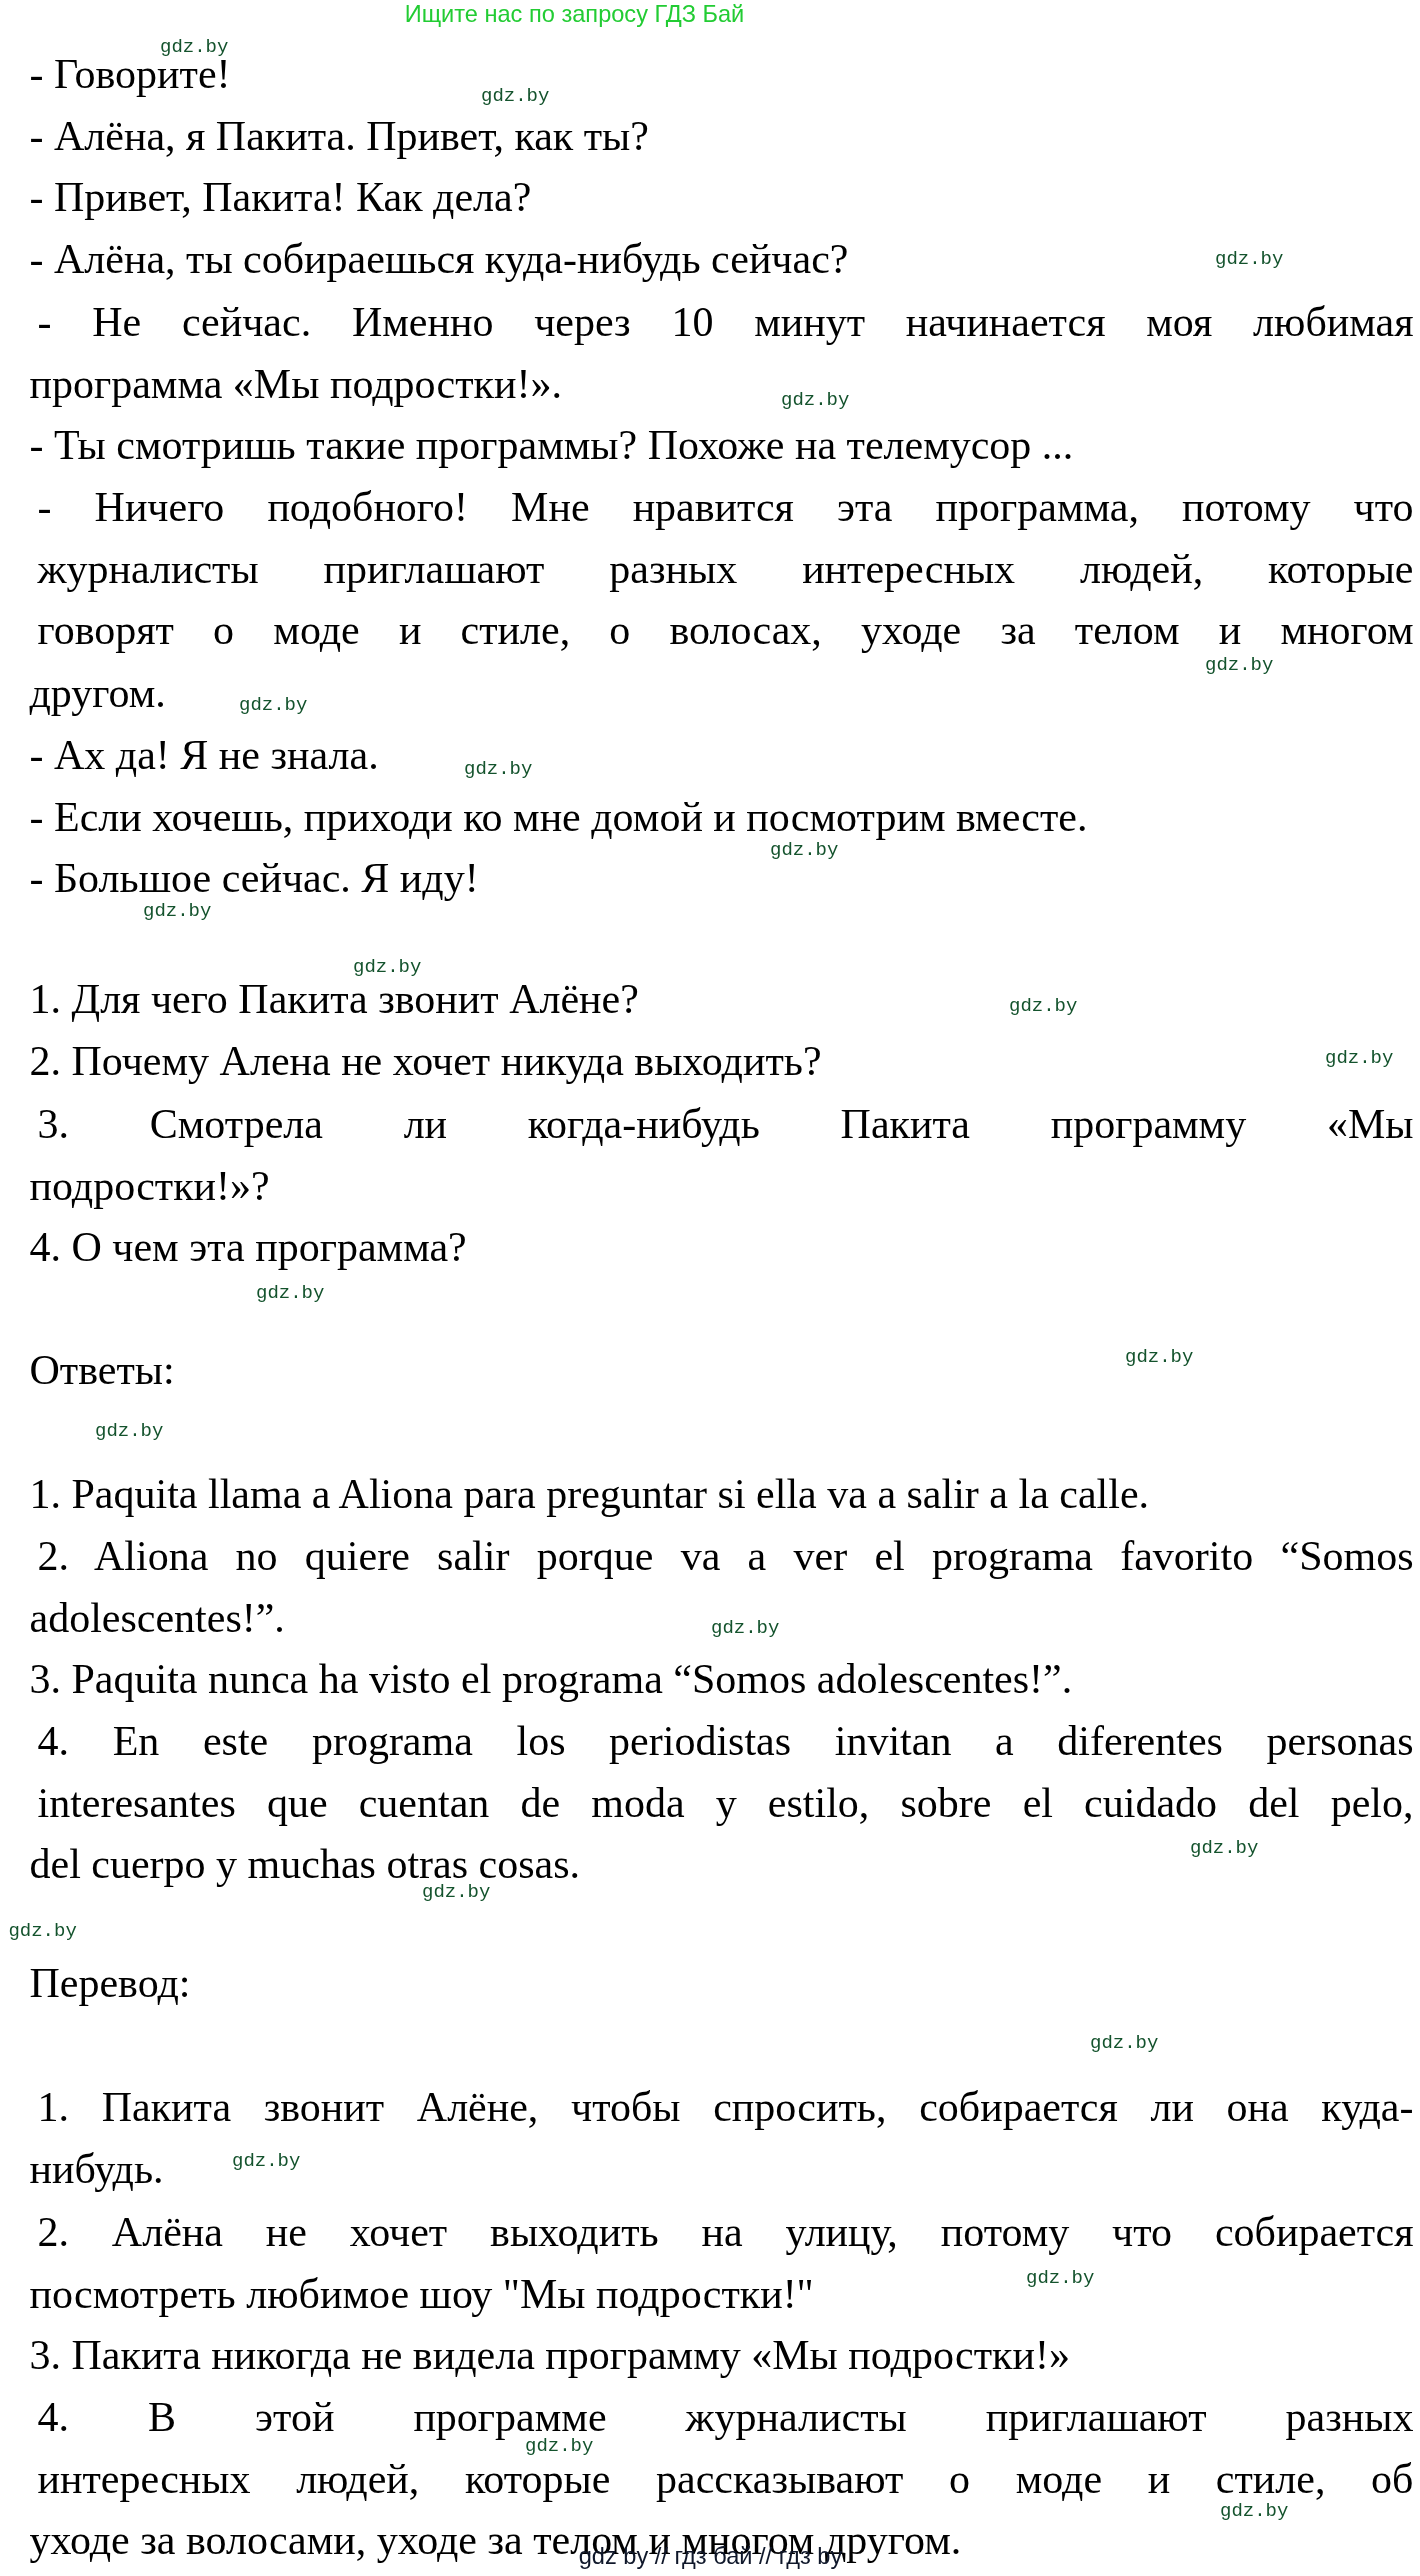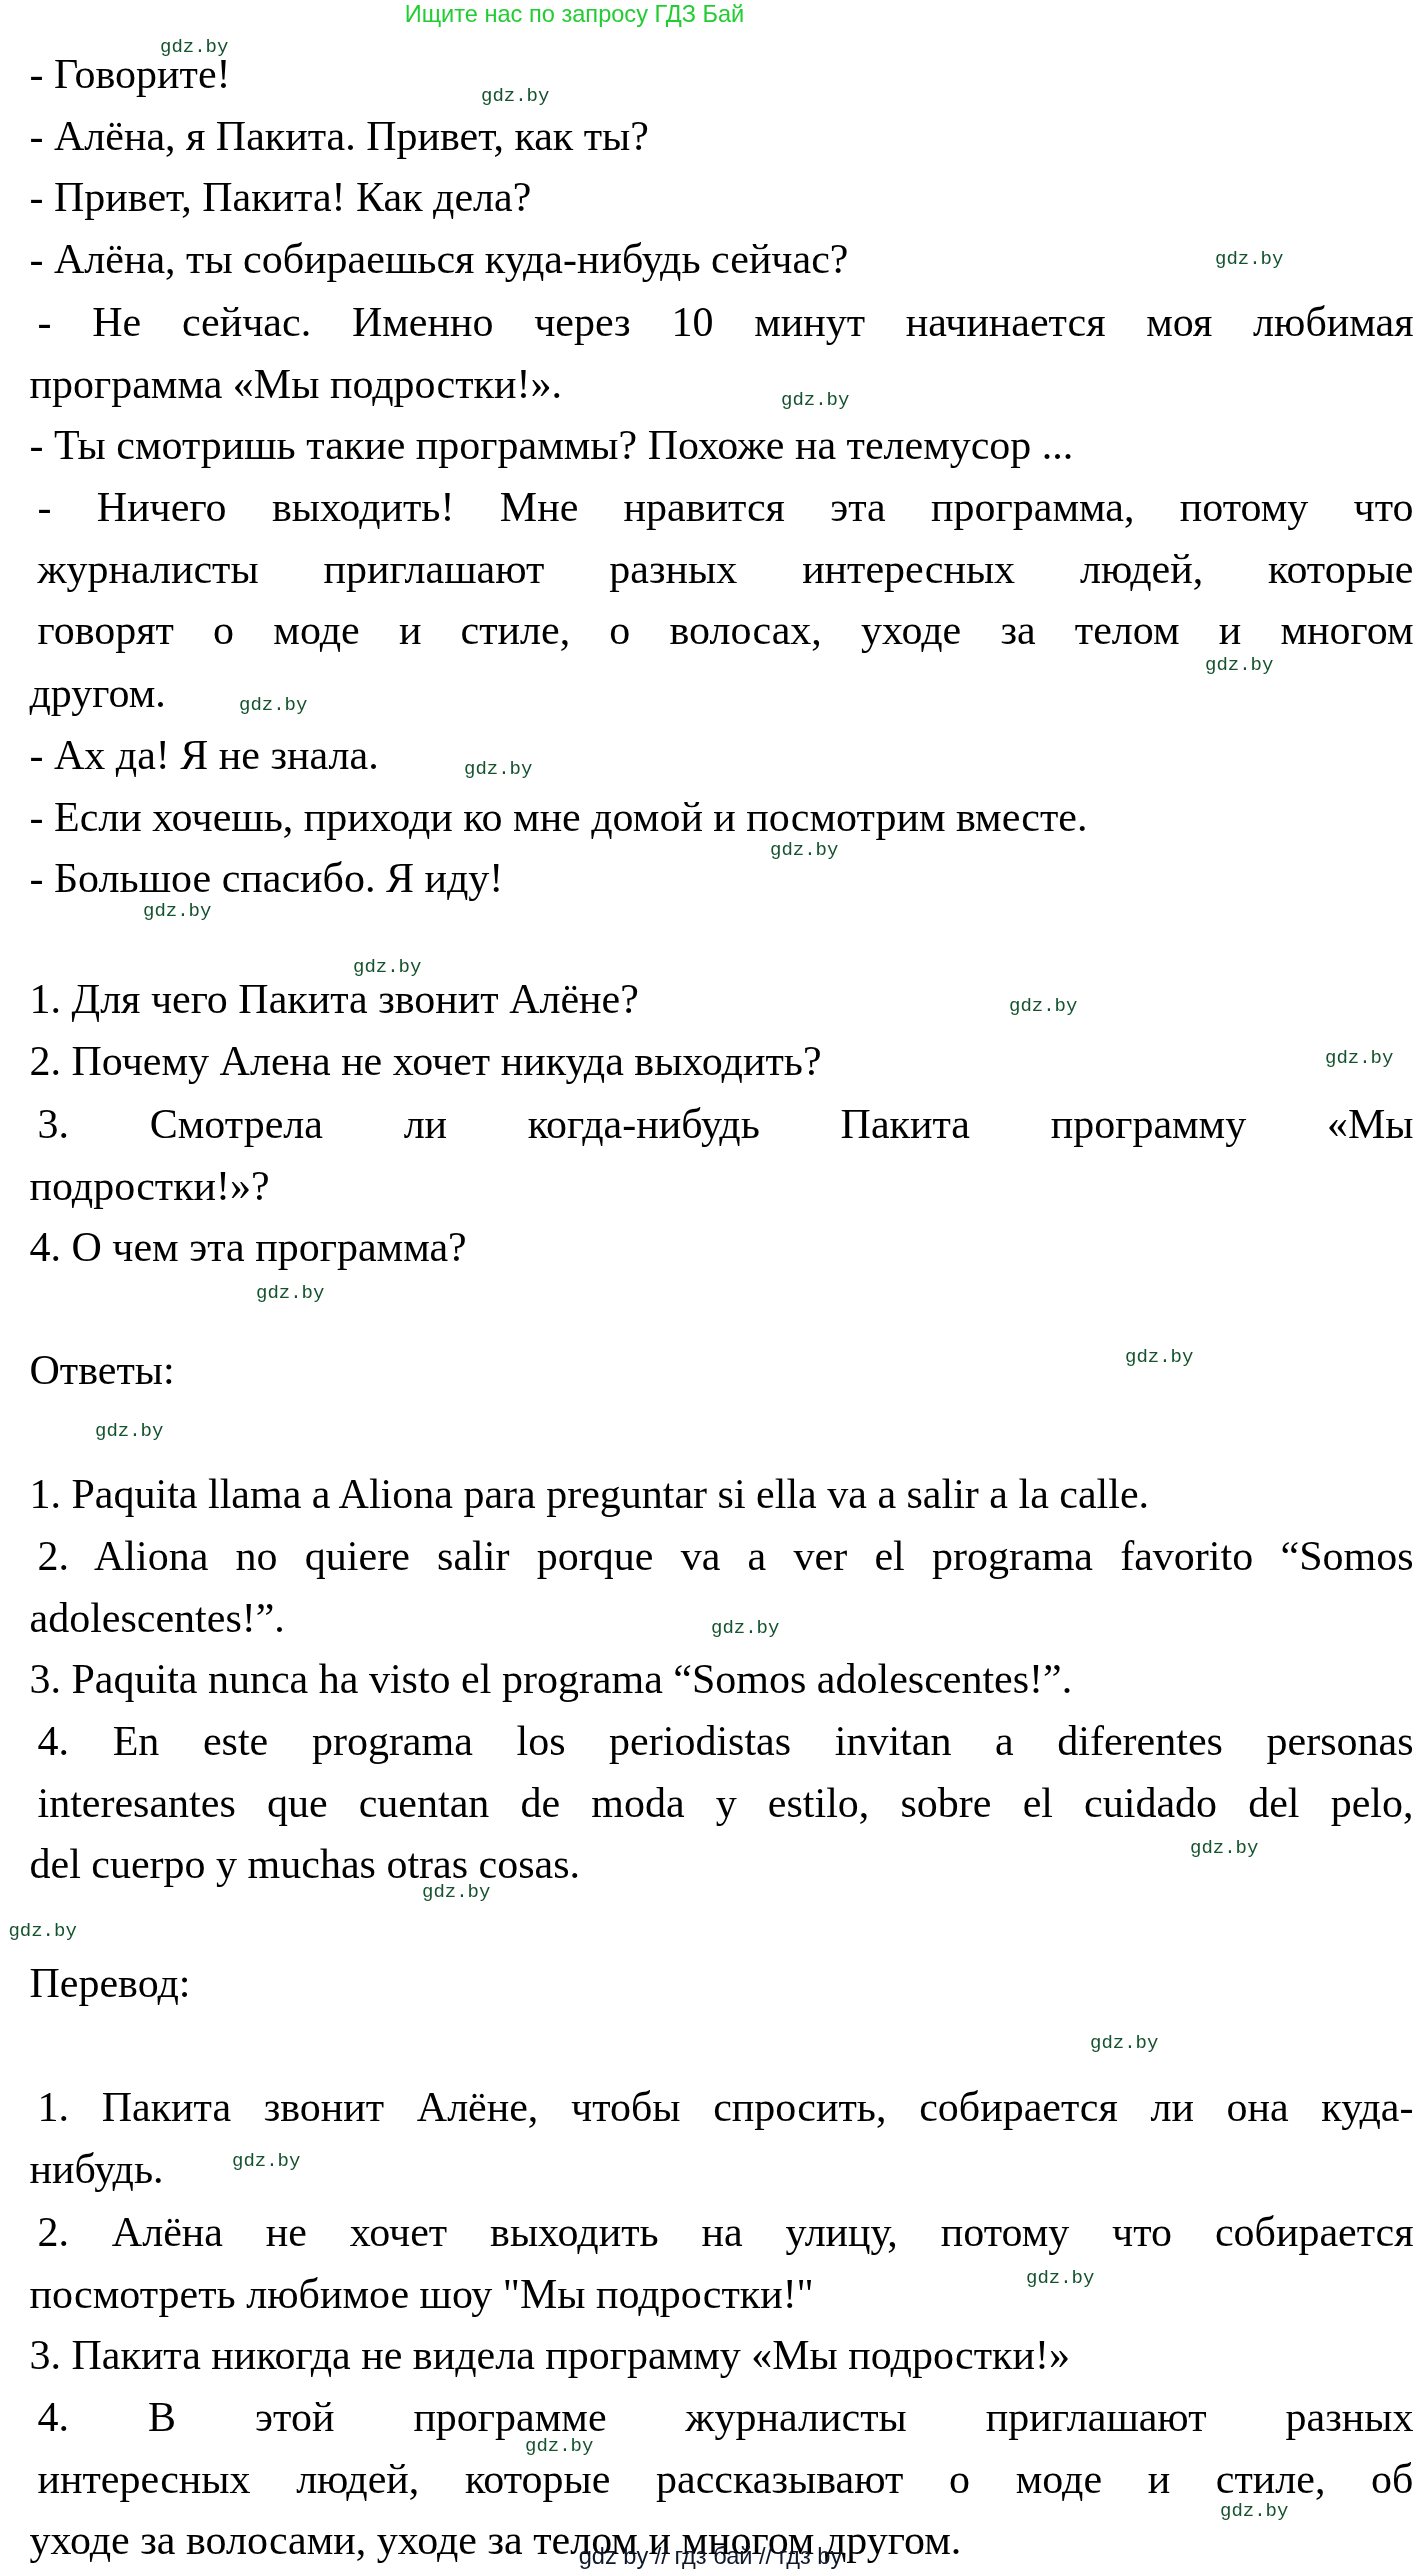--- a/index.html
+++ b/index.html
@@ -19,27 +19,27 @@
 
 <div class="hdr" style="color:#22cc33">Ищите нас по запросу ГДЗ Бай</div>
 
 <div class="ln" style="top:49px">- Говорите!</div>
 <div class="ln" style="top:111px">- Алёна, я Пакита. Привет, как ты?</div>
 <div class="ln" style="top:172px">- Привет, Пакита! Как дела?</div>
 <div class="ln" style="top:234px">- Алёна, ты собираешься куда-нибудь сейчас?</div>
 <div class="ln just" style="top:297px">- Не сейчас. Именно через 10 минут начинается моя любимая</div>
 <div class="ln" style="top:359px">программа «Мы подростки!».</div>
 <div class="ln" style="top:420px">- Ты смотришь такие программы? Похоже на телемусор ...</div>
-<div class="ln just" style="top:482px">- Ничего выходить! Мне нравится эта программа, потому что</div>
+<div class="ln just" style="top:482px">- Ничего подобного! Мне нравится эта программа, потому что</div>
 <div class="ln just" style="top:544px">журналисты приглашают разных интересных людей, которые</div>
 <div class="ln just" style="top:605px">говорят о моде и стиле, о волосах, уходе за телом и многом</div>
 <div class="ln" style="top:668px">другом.</div>
 <div class="ln" style="top:730px">- Ах да! Я не знала.</div>
 <div class="ln" style="top:792px">- Если хочешь, приходи ко мне домой и посмотрим вместе.</div>
-<div class="ln" style="top:853px">- Большое спасибо. Я иду!</div>
+<div class="ln" style="top:853px">- Большое сейчас. Я иду!</div>
 
 <div class="ln" style="top:974px">1. Для чего Пакита звонит Алёне?</div>
 <div class="ln" style="top:1036px">2. Почему Алена не хочет никуда выходить?</div>
 <div class="ln just" style="top:1099px">3. Смотрела ли когда-нибудь Пакита программу «Мы</div>
 <div class="ln" style="top:1161px">подростки!»?</div>
 <div class="ln" style="top:1222px">4. О чем эта программа?</div>
 
 <div class="ln" style="top:1345px">Ответы:</div>
 <div class="ln" style="top:1469px">1. Paquita llama a Aliona para preguntar si ella va a salir a la calle.</div>
 <div class="ln just" style="top:1531px">2. Aliona no quiere salir porque va a ver el programa favorito “Somos</div>

